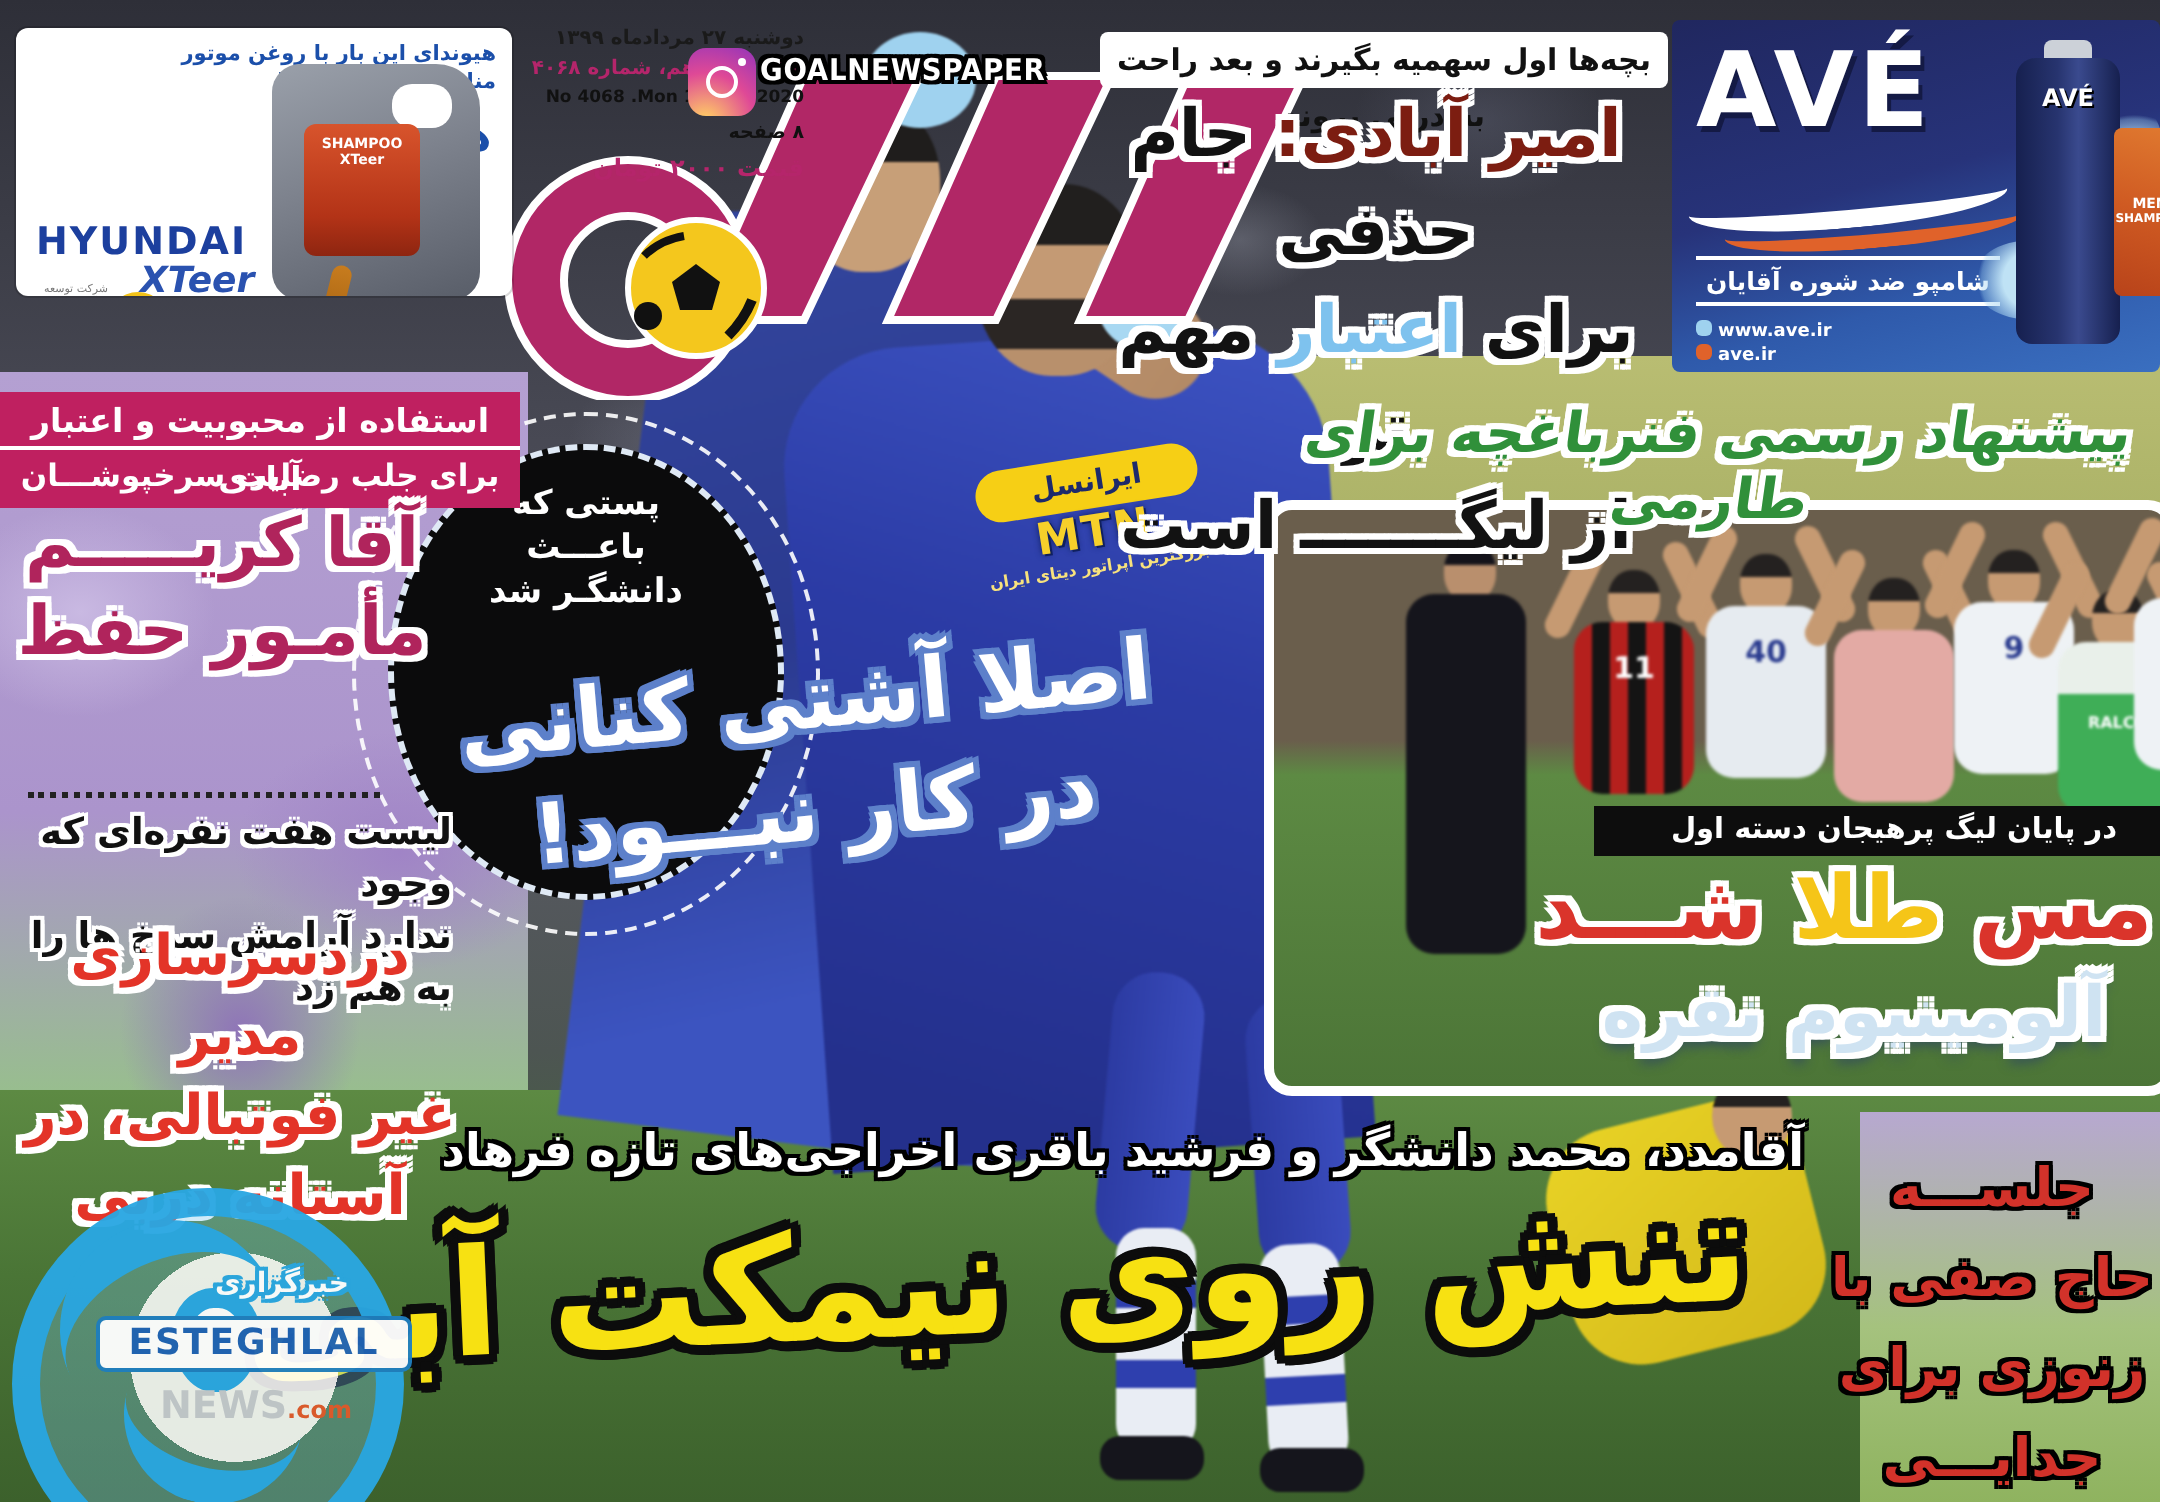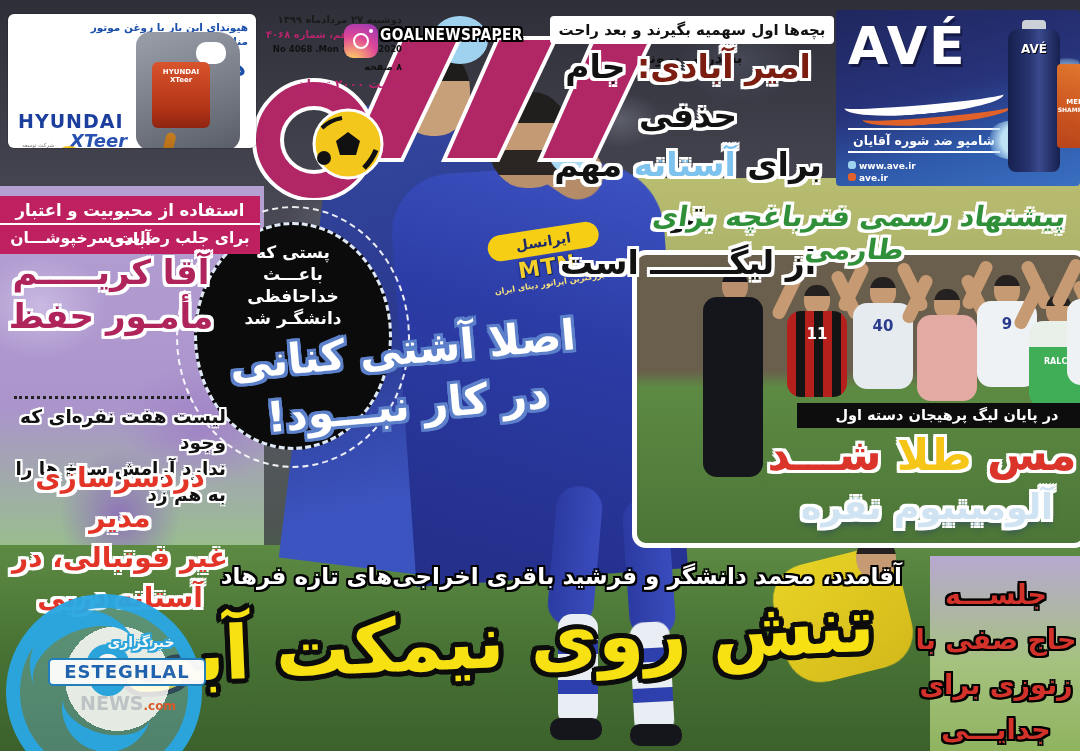--- a/index.html
+++ b/index.html
@@ -278,21 +278,21 @@
     <div class="abs hy-tag rtl">
       <div>هیوندای این بار با روغن موتور</div>
       <div>مناسب تمام خودروها</div>
     </div>
     <div class="abs hy-fa rtl">هیوندای</div>
     <div class="abs hy-fa2 rtl">اکستیر</div>
     <div class="abs hy-en">HYUNDAI</div>
     <div class="abs hy-en2"><u>XTeer</u></div>
     <div class="abs jug"></div>
     <div class="abs jug-hole"></div>
-    <div class="abs jug-label">HYUNDAI XTeer</div>
+    <div class="abs jug-label">SHAMPOO XTeer</div>
     <div class="abs oil-stream"></div>
     <div class="abs oil-pool"></div>
     <div class="abs oil-splash"></div>
     <div class="abs mop-sub">شرکت توسعه فرآورده‌های نفتی افق خاورمیانه</div>
     <div class="abs mop-ball">
         <span></span>
       </div>
     <div class="abs mop-name">MOPICO</div>
   </div>
 
@@ -311,21 +311,21 @@
 
   <div class="abs ig">
       <span class="lens"></span>
       <span class="dot"></span>
     </div>
   <div class="abs handle ob2">GOALNEWSPAPER</div>
 
   <div class="abs kicker-strip rtl">بچه‌ها اول سهمیه بگیرند و بعد راحت به دربی بروند</div>
   <div class="abs tr-headline rtl">
     <div class="l ow3"><span class="c-darkred">امیر آبادی:</span> <span class="c-black">جام حذفی</span></div>
-    <div class="l ow3"><span class="c-black">برای</span> <span class="c-lblue">آستانه</span> <span class="c-black">مهم تر</span></div>
+    <div class="l ow3"><span class="c-black">برای</span> <span class="c-lblue">اعتبار</span> <span class="c-black">مهم تر</span></div>
     <div class="l ow3 c-black">از لیگـــــــ است</div>
   </div>
 
   <div class="abs ave">
     <div class="abs ave-brand">AVÉ</div>
     <div class="abs ave-wave-w"></div>
     <div class="abs ave-wave-o"></div>
     <div class="abs ave-tagline rtl">شامپو ضد شوره آقایان</div>
     <div class="abs ave-urls">
       <div><span class="ic ic-globe"></span><span>www.ave.ir</span></div>
@@ -396,21 +396,20 @@
       <span class="c-gold ow3">طلا</span>
       <span class="c-red ow3">شـــد</span>
     </div>
     <div class="silver-line rtl">آلومینیوم نقره</div>
   </div>
 
   <div class="abs dash-outer"></div>
   <div class="abs blk-circle">
     <div>پستی که</div>
     <div>باعـــث</div>
-    <div>خداحافظی</div>
     <div>دانشگـر شد</div>
   </div>
   <div class="abs bubble rtl">
     <div class="oblu">اصلا آشتی کنانی</div>
     <div class="oblu">در کار نبـــود!</div>
   </div>
 
   <div class="abs lh1 rtl">
     <div class="ow3">آقا کریـــــم</div>
     <div class="ow3">مأمـور حفظ</div>

